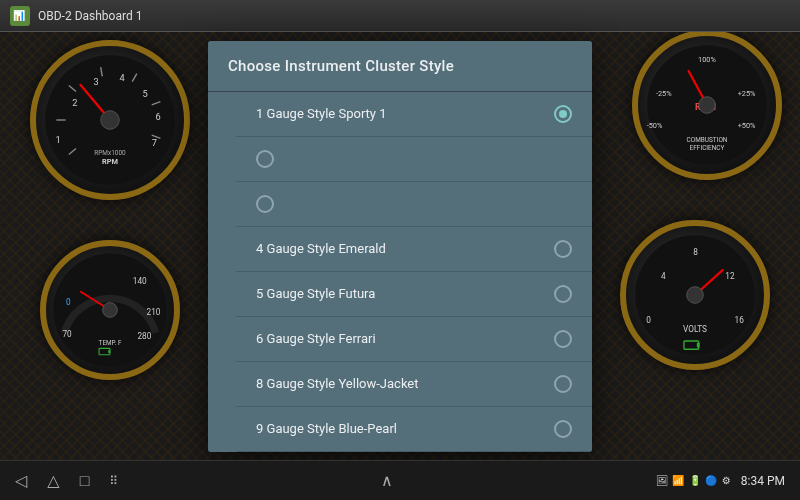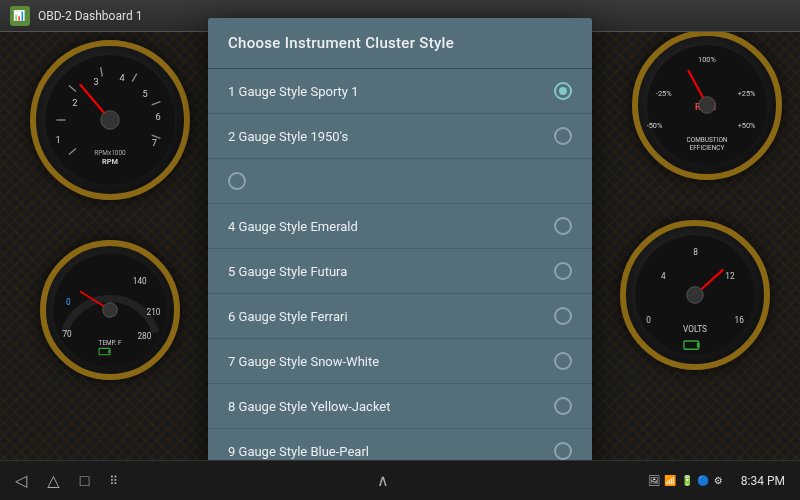--- a/index.html
+++ b/index.html
@@ -112,20 +112,21 @@
       background: #546E7A;
     }
 
     .dialog-item {
       display: flex;
       align-items: center;
       justify-content: space-between;
       padding: 13px 20px;
       border-bottom: 1px solid rgba(0,0,0,0.15);
       cursor: pointer;
+      margin-left: 28px;
     }
 
     .dialog-item-label {
       color: #eceff1;
       font-size: 13px;
     }
 
     .radio-btn {
       width: 18px; height: 18px;
       border-radius: 50%;
@@ -301,40 +302,35 @@
   <div class="dialog">
     <div class="dialog-header">
       <div class="dialog-title">Choose Instrument Cluster Style</div>
     </div>
     <div class="dialog-body" id="dialog-items-container">
     <div class="dialog-item">
           <span class="dialog-item-label">1 Gauge Style Sporty 1</span>
           <div class="radio-btn selected"></div>
         </div>
         <div class="dialog-item">
-          <span class="dialog-item-label">2 Gauge Style 1950's</span>
           <div class="radio-btn"></div>
         </div>
         <div class="dialog-item">
           <div class="radio-btn"></div>
         </div>
         <div class="dialog-item">
           <span class="dialog-item-label">4 Gauge Style Emerald</span>
           <div class="radio-btn"></div>
         </div>
         <div class="dialog-item">
           <span class="dialog-item-label">5 Gauge Style Futura</span>
           <div class="radio-btn"></div>
         </div>
         <div class="dialog-item">
           <span class="dialog-item-label">6 Gauge Style Ferrari</span>
-          <div class="radio-btn"></div>
-        </div>
-        <div class="dialog-item">
-          <span class="dialog-item-label">7 Gauge Style Snow-White</span>
           <div class="radio-btn"></div>
         </div>
         <div class="dialog-item">
           <span class="dialog-item-label">8 Gauge Style Yellow-Jacket</span>
           <div class="radio-btn"></div>
         </div>
         <div class="dialog-item">
           <span class="dialog-item-label">9 Gauge Style Blue-Pearl</span>
           <div class="radio-btn"></div>
         </div>
@@ -351,15 +347,15 @@
   </div>
   <span class="nav-center">∧</span>
   <div class="status-bar">
     <div class="status-icons">
       <span style="font-size:10px;">🖼</span>
       <span style="font-size:10px;">📶</span>
       <span style="font-size:10px;">🔋</span>
       <span style="font-size:10px;">🔵</span>
       <span style="font-size:10px;">⚙</span>
     </div>
-    <span style="font-size:12px; color:#ddd; margin-left:12px;">8:34 PM</span>
+    <span style="font-size:12px; color:#ddd; margin-left:4px;">8:34 PM</span>
   </div>
 </div>
 
 </body></html>

